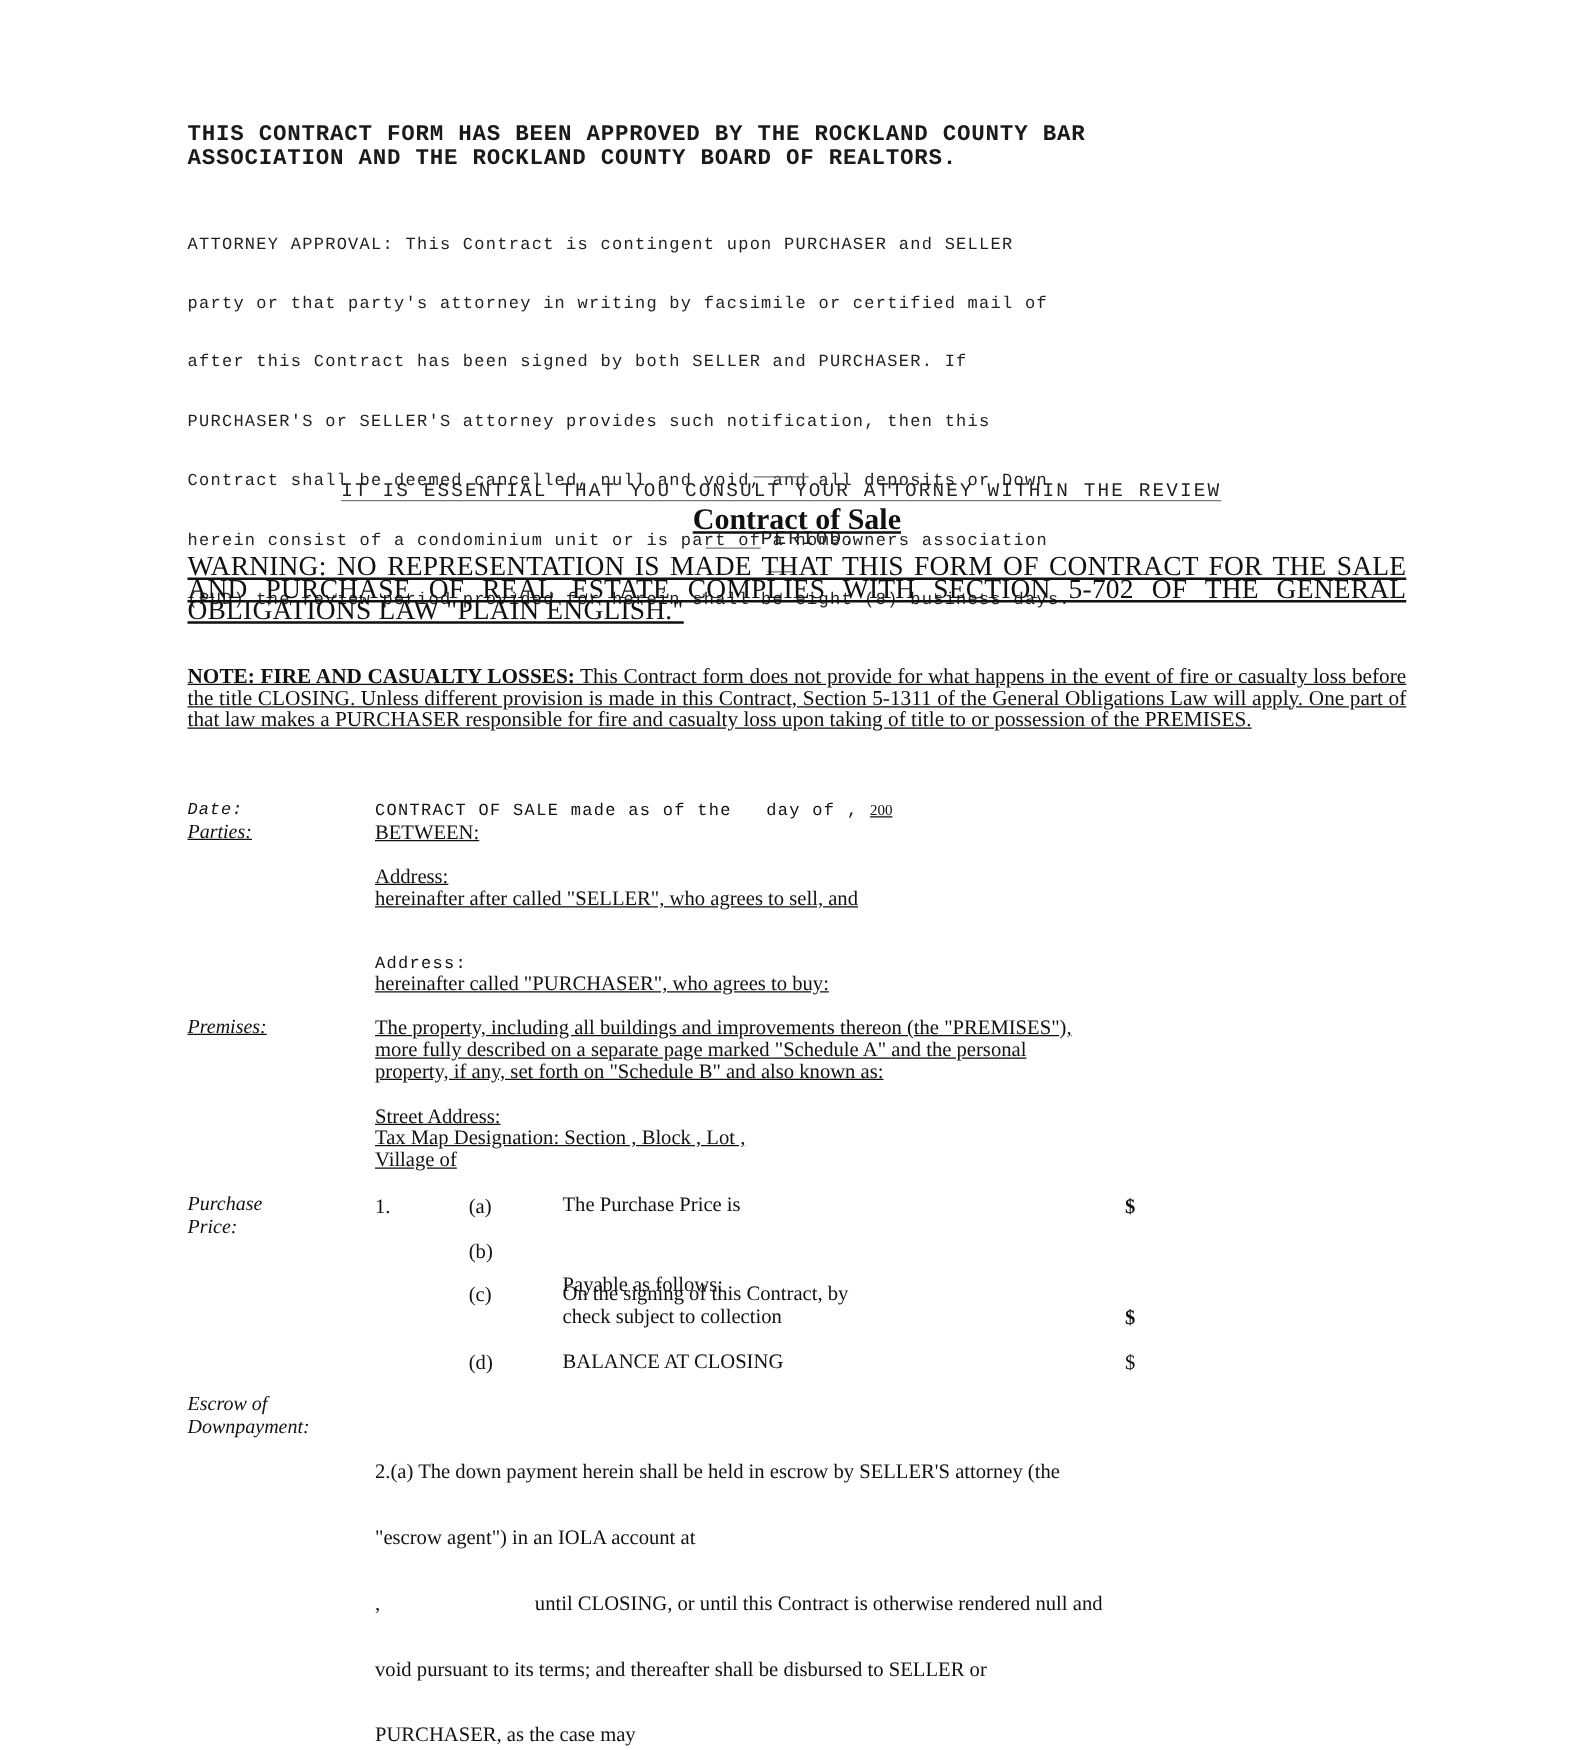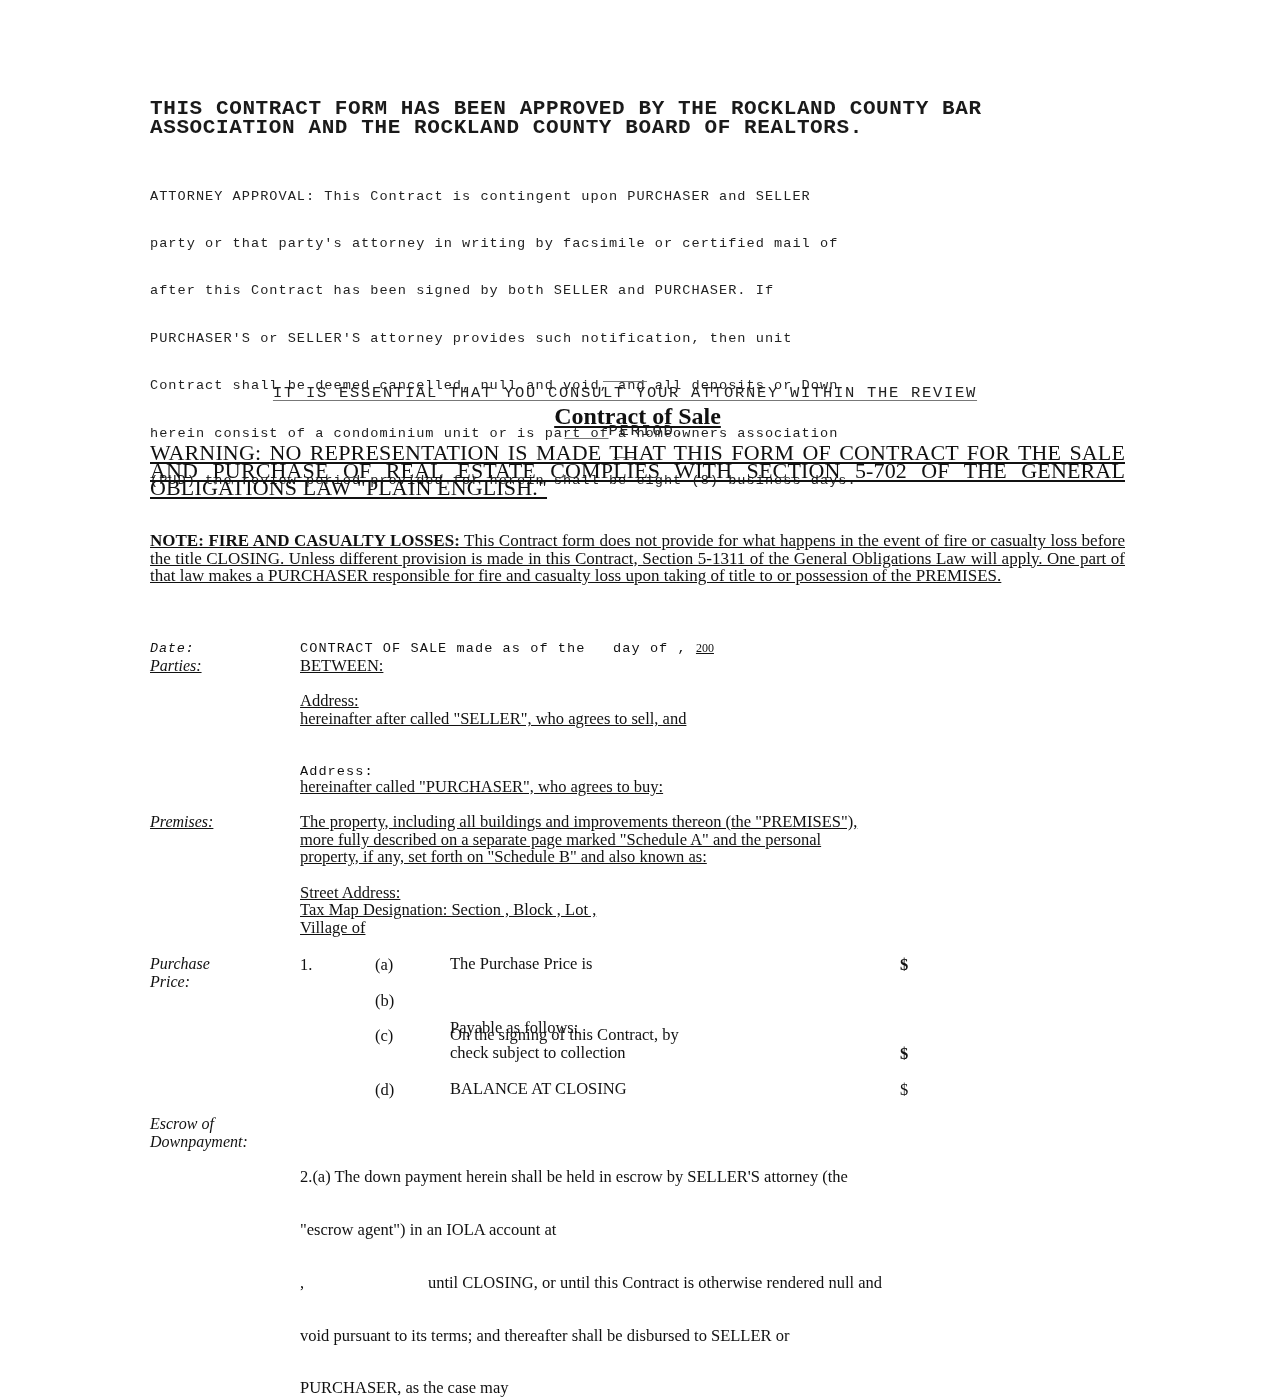--- a/index.html
+++ b/index.html
@@ -4,21 +4,21 @@
   <style>
     html, body { margin: 0; padding: 0; background: #ffffff; }
     body { width: 1275px; height: 1400px; position: relative; overflow: hidden; color: #111; }
     .page { position: absolute; left: 150px; top: 0; width: 975px; }
 
     .mono { font-family: "Liberation Mono", "DejaVu Sans Mono", monospace; }
     .serif { font-family: "Liberation Serif", "DejaVu Serif", serif; text-decoration: underline; }
 
     .approval-header {
       position: absolute; top: 99px; left: 0; width: 975px;
-      font-size: 21px; font-weight: bold; line-height: 19px; letter-spacing: 0.6px;
+      font-size: 18px; font-weight: bold; line-height: 19px; letter-spacing: 0.6px;
       color: #1a1a1a;
     }
     .attorney-approval {
       position: absolute; top: 157px; left: 0; width: 975px;
       font-size: 13.6px; line-height: 15.8px; letter-spacing: 1.02px; color: #222;
       white-space: pre;
     }
     .essential {
       position: absolute; top: 346px; left: 0; width: 950px;
       font-size: 15.5px; line-height: 19px; letter-spacing: 1.7px; color: #222;
@@ -68,21 +68,21 @@
 
   <div class="approval-header mono">
     <div>THIS CONTRACT FORM HAS BEEN APPROVED BY THE ROCKLAND COUNTY BAR</div>
     <div>ASSOCIATION AND THE ROCKLAND COUNTY BOARD OF REALTORS.</div>
   </div>
 
   <div class="attorney-approval mono">
     <div>ATTORNEY APPROVAL: This Contract is contingent upon PURCHASER and SELLER</div>
     <div>party or that party's attorney in writing by facsimile or certified mail of</div>
     <div>after this Contract has been signed by both SELLER and PURCHASER. If</div>
-    <div>PURCHASER'S or SELLER'S attorney provides such notification, then unit</div>
+    <div>PURCHASER'S or SELLER'S attorney provides such notification, then this</div>
     <div>Contract shall be deemed cancelled, null and void, and all deposits or Down</div>
     <div>herein consist of a condominium unit or is part of a homeowners association</div>
     <div>(PUD) the review period provided for herein shall be eight (8) business days.</div>
   </div>
 
   <div class="essential mono">
     <div>IT IS ESSENTIAL THAT YOU CONSULT YOUR ATTORNEY WITHIN THE REVIEW</div>
     <div style="display:inline-block;">PERIOD.</div>
   </div>
 

